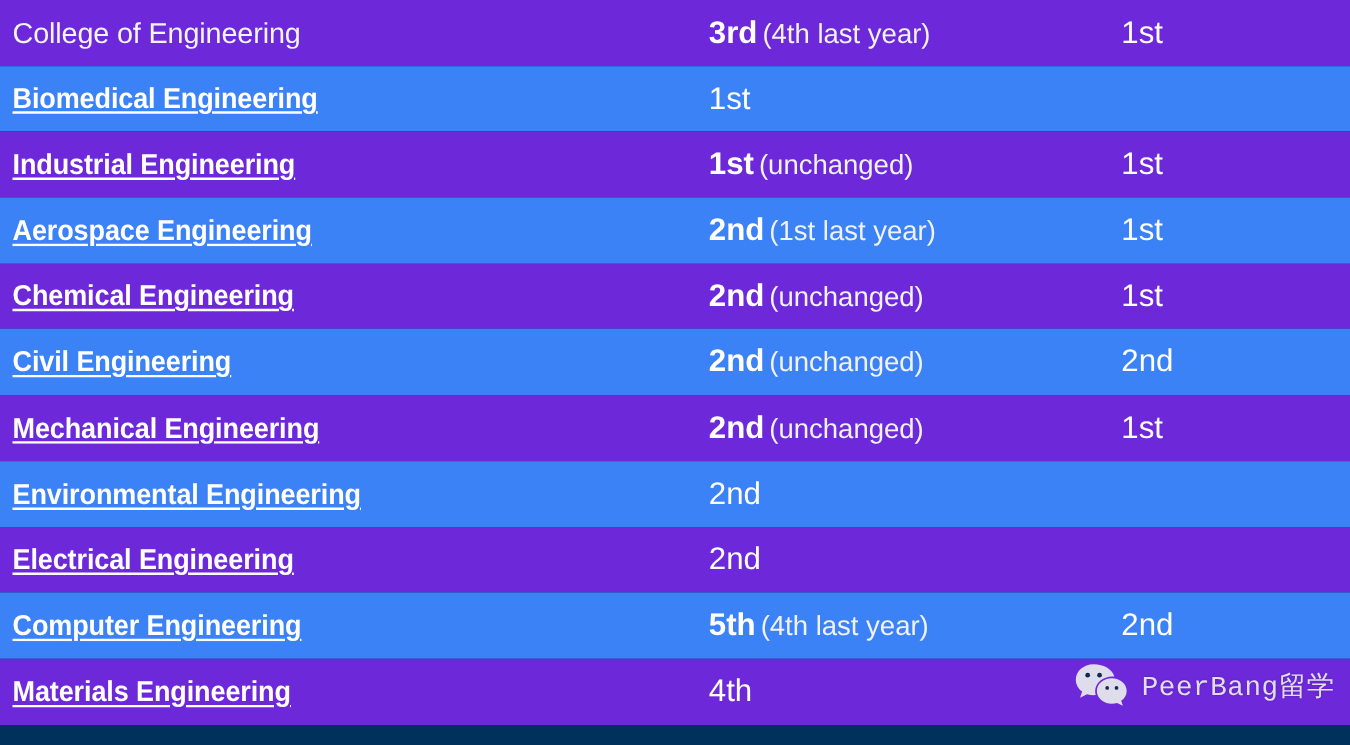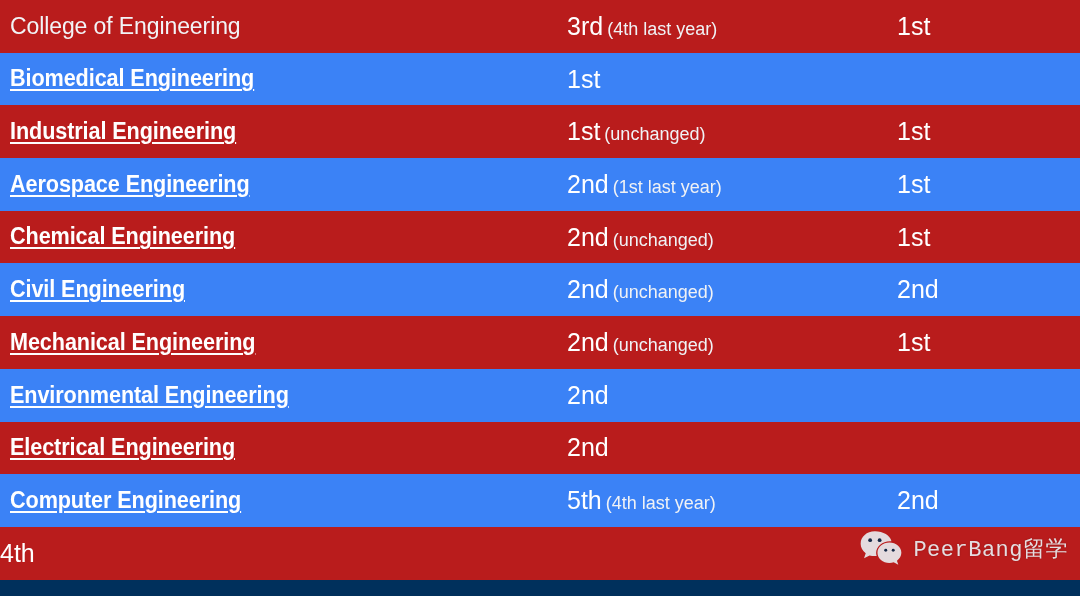--- a/index.html
+++ b/index.html
@@ -23,21 +23,21 @@
   }
 
   .row {
     position: relative;
     height: 52.7px;
     width: 100%;
     display: flex;
     align-items: center;
     box-sizing: border-box;
   }
-  .row.odd  { background: #b91c1c; }
+  .row.odd  { background: #6d28d9; }
   .row.even { background: #3b82f6; }
 
   .cell-program {
     flex: 0 0 567px;
     padding-left: 10px;
     box-sizing: border-box;
     color: #ffffff;
     font-size: 23px;
     line-height: 1.1;
     letter-spacing: -0.1px;
@@ -61,25 +61,25 @@
   }
 
   .cell-rank {
     flex: 0 0 330px;
     box-sizing: border-box;
     color: #ffffff;
     white-space: nowrap;
   }
   .cell-rank .rank-main {
     font-size: 25px;
-    font-weight: 400;
+    font-weight: 700;
     color: #ffffff;
   }
   .cell-rank .rank-note {
-    font-size: 18px;
+    font-size: 22px;
     font-weight: 400;
     color: #f0f2f5;
     margin-left: 4px;
   }
 
   .cell-overall {
     flex: 1 1 auto;
     box-sizing: border-box;
     color: #ffffff;
     font-size: 25px;
@@ -159,20 +159,21 @@
       <div class="row odd">
         <div class="cell-program"><span class="link">Electrical Engineering</span></div>
         <div class="cell-overall"><span>2nd</span></div>
       </div>
       <div class="row even">
         <div class="cell-program"><span class="link">Computer Engineering</span></div>
         <div class="cell-rank"><span class="rank-main">5th</span><span class="rank-note">(4th last year)</span></div>
         <div class="cell-overall"><span>2nd</span></div>
       </div>
       <div class="row odd">
+        <div class="cell-program"><span class="link">Materials Engineering</span></div>
         <div class="cell-overall"><span>4th</span></div>
       </div>
     </div>
 
   <div class="watermark">
     <span class="wechat-icon-wrap">
       <svg class="wechat-icon" viewBox="0 0 64 56" xmlns="http://www.w3.org/2000/svg" aria-hidden="true">
         <path d="M23 2C11 2 2 10.2 2 20.2c0 5.6 2.9 10.6 7.5 14L7 41.6l8.2-4.2c2.4.7 5 1.1 7.8 1.1.9 0 1.8 0 2.6-.1-.5-1.5-.8-3-.8-4.6 0-9.6 9.1-17.4 20.4-17.4.8 0 1.5 0 2.2.1C45.5 8.4 35.4 2 23 2z" fill="#e8eaed"></path>
         <circle cx="16" cy="15" r="2.8" fill="#0a2a4a"></circle>
         <circle cx="30" cy="15" r="2.8" fill="#0a2a4a"></circle>

